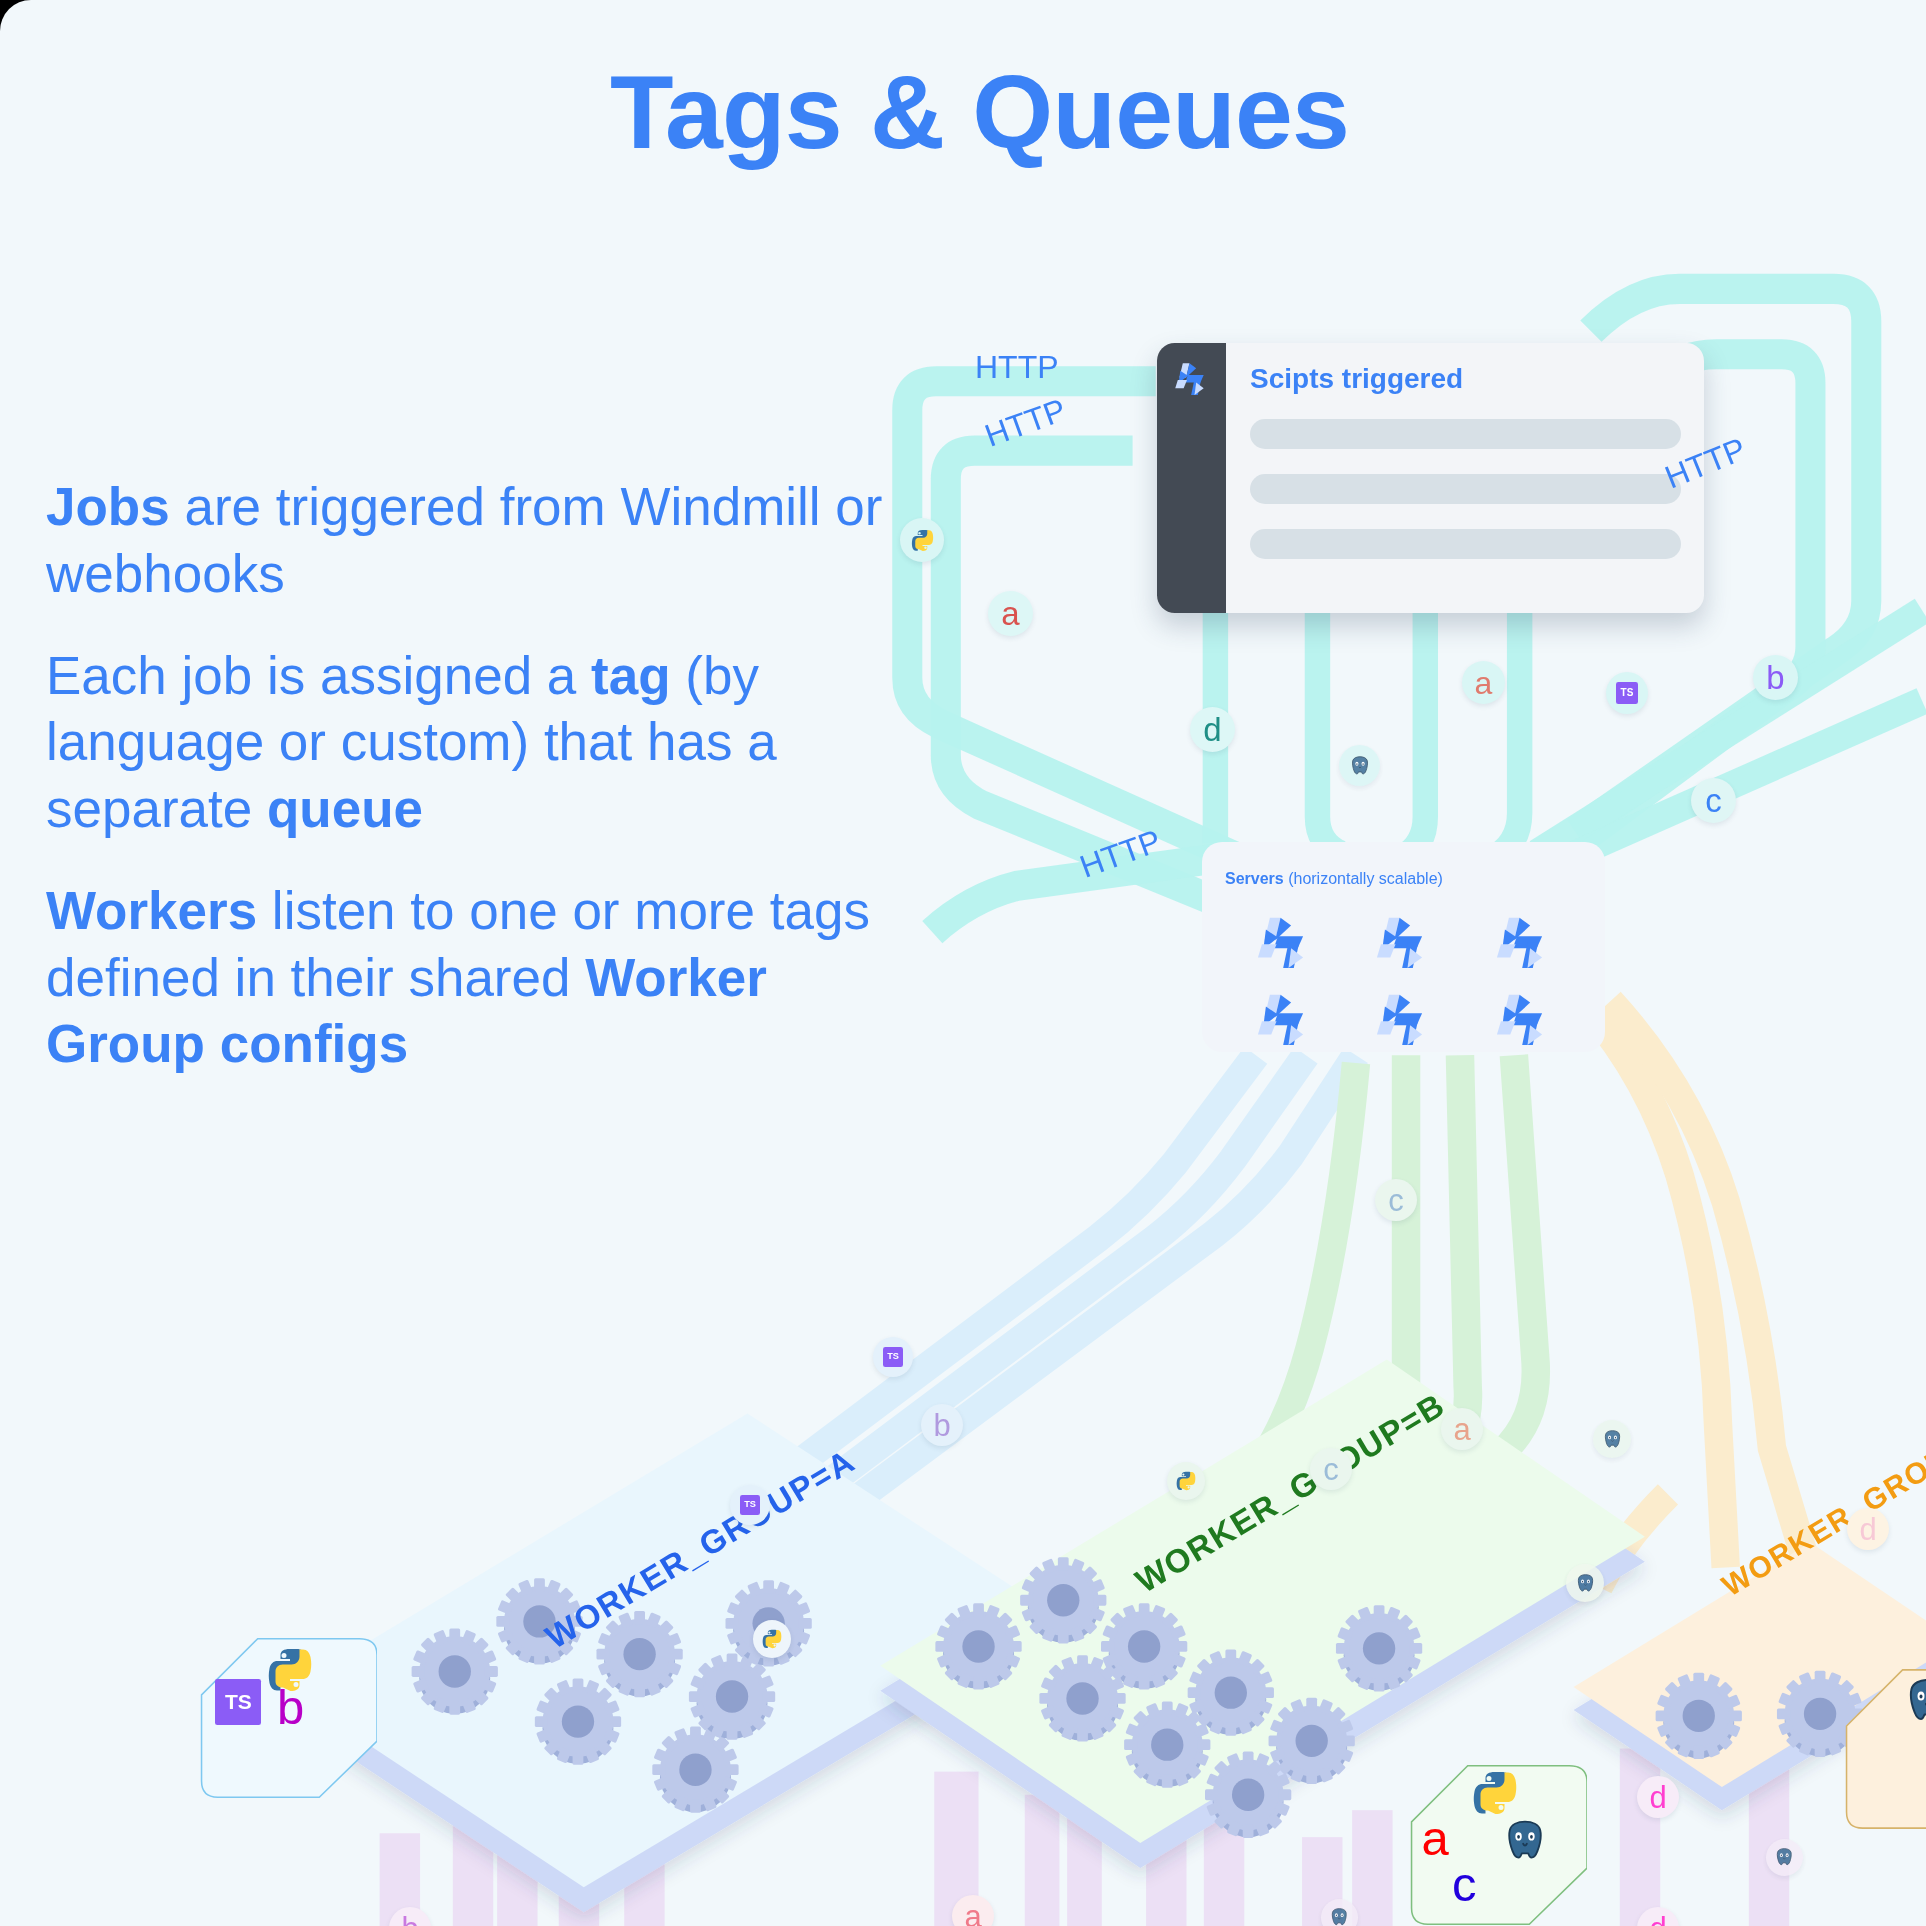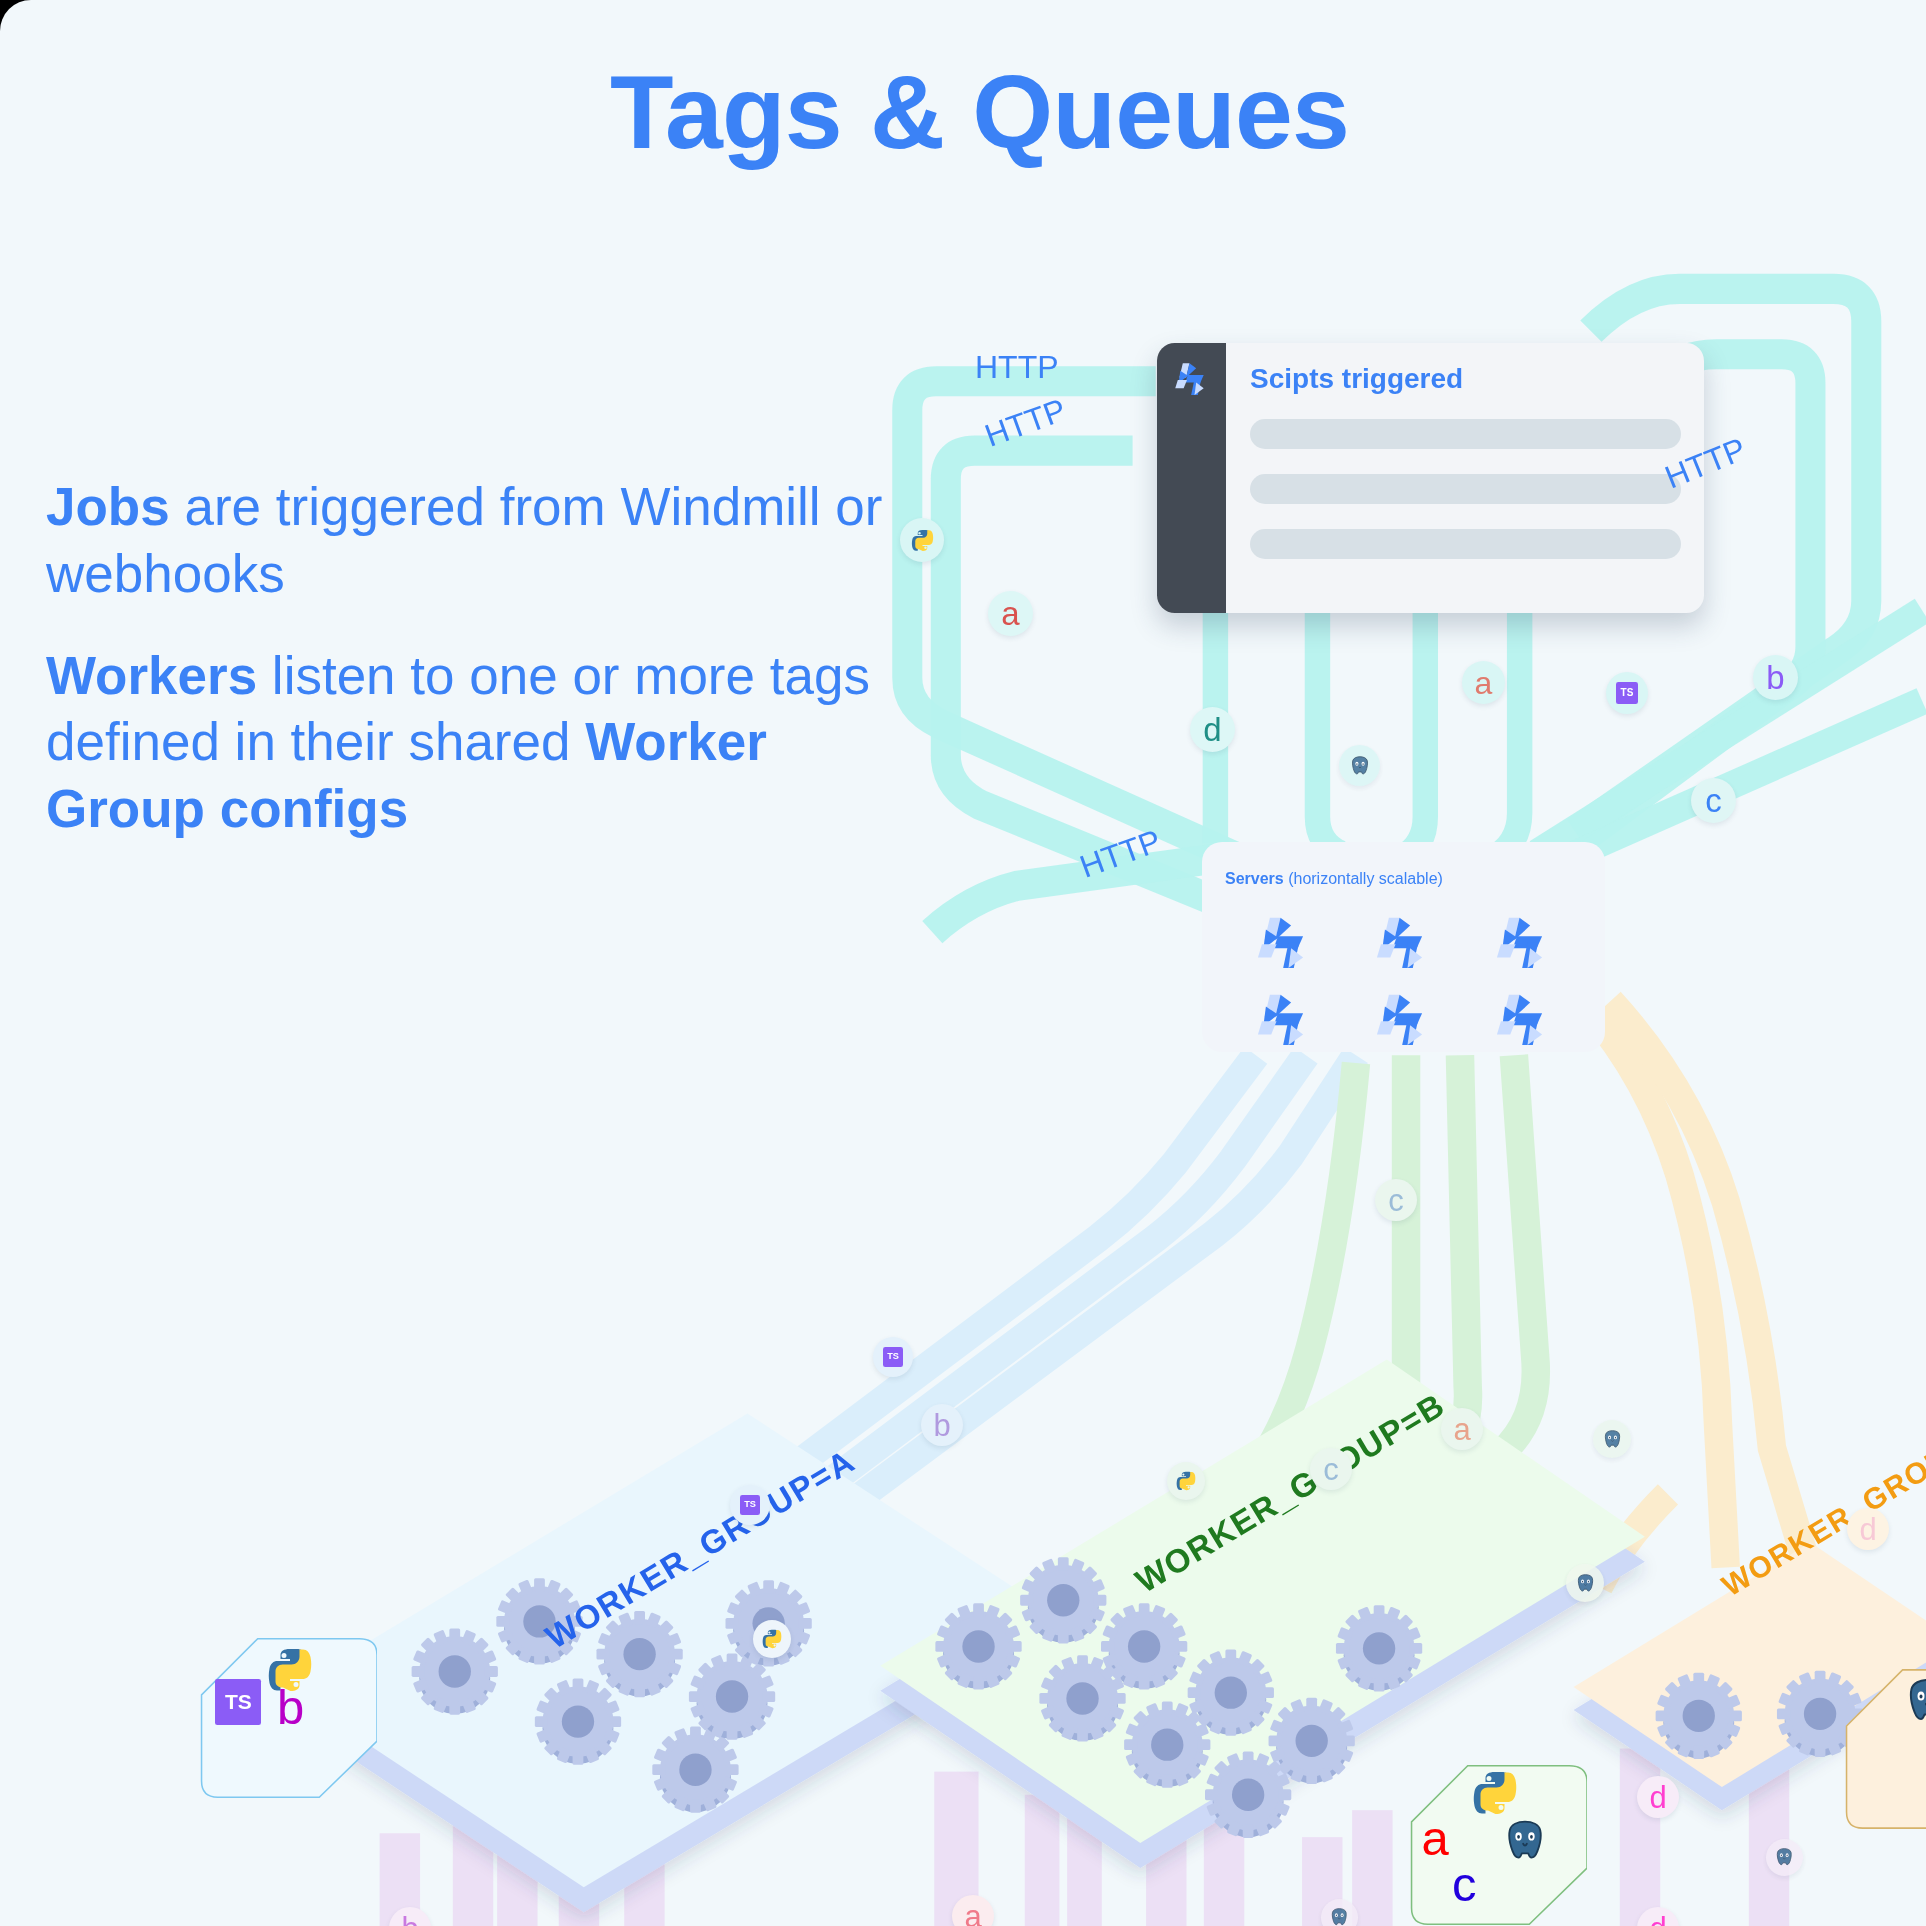--- a/index.html
+++ b/index.html
@@ -245,20 +245,21 @@
           <circle cx="100" cy="100" r="42" fill="#8fa0cd"></circle>
         </g>
       </g>
     </defs>
   </svg>
 
   <div id="title">Tags &amp; Queues</div>
 
   <div id="copy">
     <p><b>Jobs</b><span> are triggered from Windmill or webhooks</span></p>
+    <p><span>Each job is assigned a </span><b>tag</b><span> (by language or custom) that has a separate </span><b>queue</b></p>
     <p><b>Workers</b><span> listen to one or more tags defined in their shared </span><b>Worker Group configs</b></p>
   </div>
 
   <div id="scripts-card">
     <div id="scripts-side">
       <svg width="42" height="46" viewBox="0 0 100 110">
         <g>
           <path d="M28 10 L44 10 L36 44 L20 44 Z" fill="#c9dcff"></path>
           <path d="M44 10 L60 22 L36 44 Z" fill="#3b82f6"></path>
           <path d="M22 28 L40 40 L18 58 Z" fill="#3b82f6"></path>

